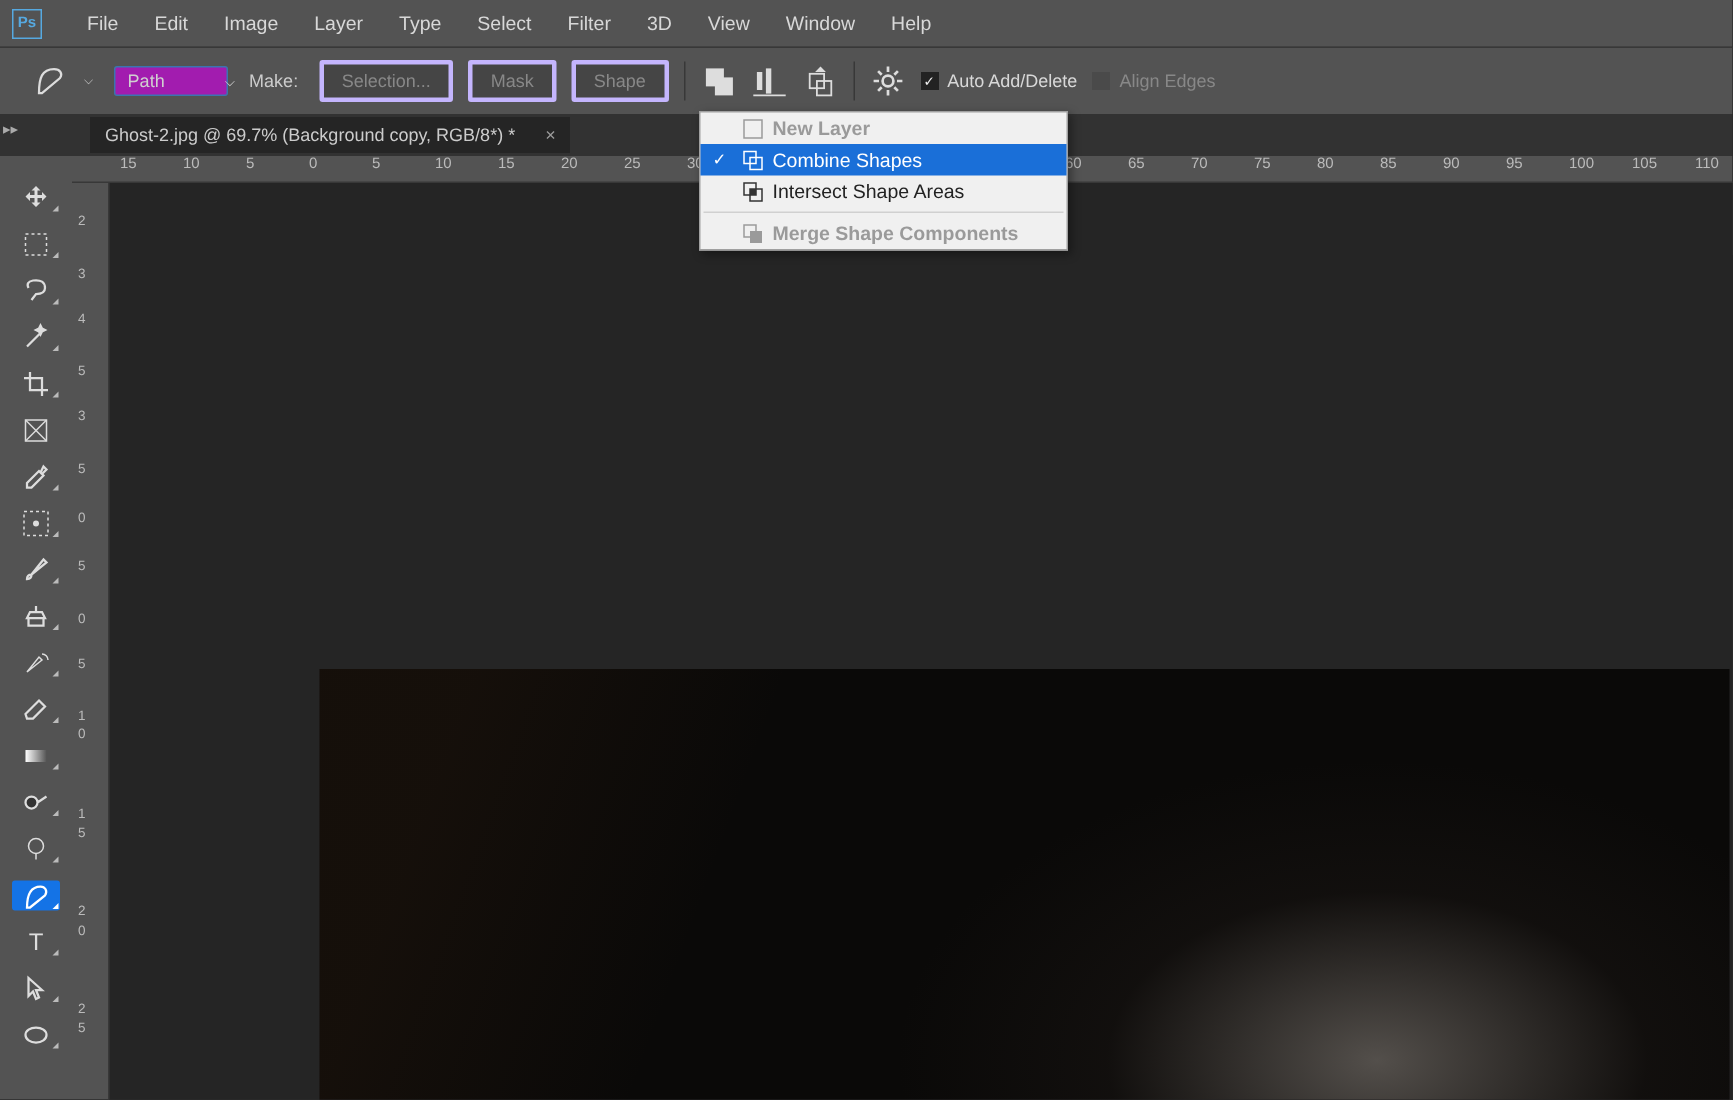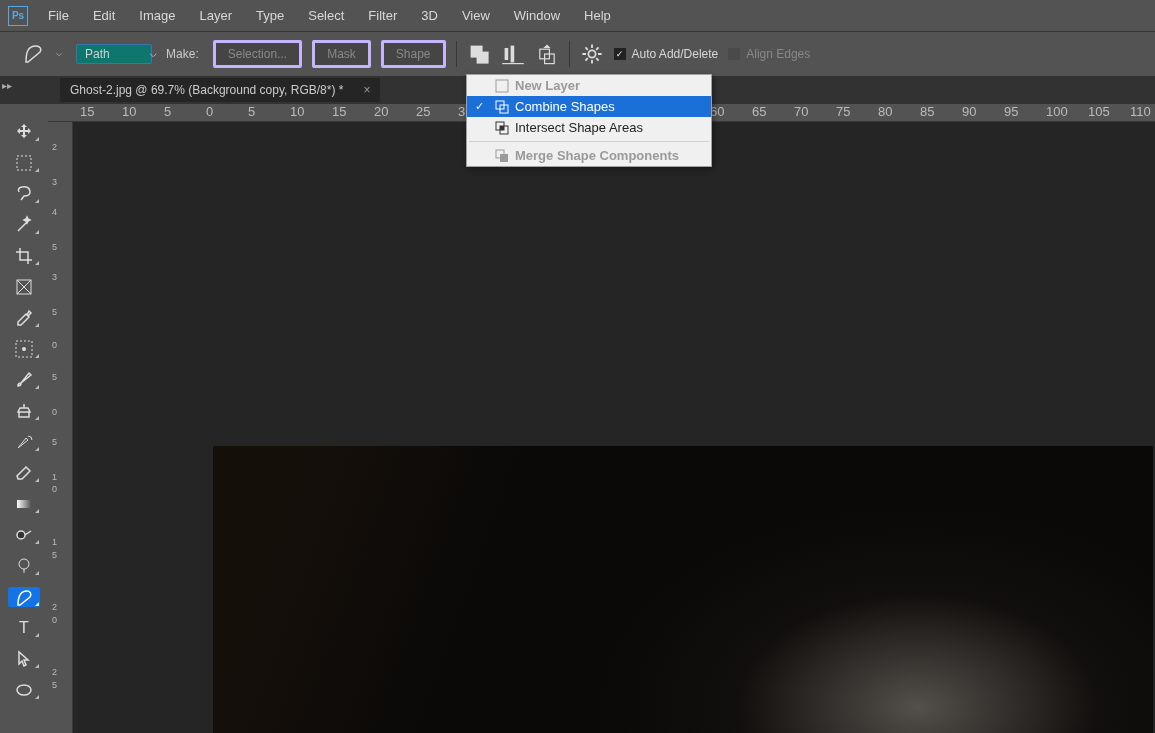--- a/index.html
+++ b/index.html
@@ -1,42 +1,42 @@
 <!DOCTYPE html>
 <html><head>
 <meta charset="utf-8">
 <style>
 * { margin:0; padding:0; box-sizing:border-box; font-family:"Segoe UI",Tahoma,sans-serif; user-select:none; }
 body { width:1155px; height:733px; background:#323232; color:#d8d8d8; overflow:hidden; position:relative; }
 .menubar { height:31px; background:#535353; display:flex; align-items:center; padding-left:8px; font-size:13px; gap:0; }
-.ps-logo { width:20px; height:20px; border:1px solid #56a9e0; color:#56a9e0; display:flex; align-items:center; justify-content:center; font-size:10px; font-weight:bold; margin-right:8px; }
+.ps-logo { width:20px; height:20px; border:1px solid #56a9e0; color:#56a9e0; display:flex; align-items:center; justify-content:center; font-size:10px; font-weight:bold; margin-right:18px; }
 .menu-item { padding:7px 12px; cursor:default; }
 .optbar { height:45px; background:#535353; border-top:1px solid #383838; display:flex; align-items:center; padding-left:22px; font-size:12px; gap:10px; }
 .tool-ind { width:24px; height:24px; display:flex; }
 .chev { font-size:8px; color:#ccc; margin-right:4px; }
-.dd { border:1px solid #3a75b0; background:#0f766e; color:#d0d0d0; font-size:12px; padding:2px 8px; width:76px; display:flex; justify-content:space-between; align-items:center; border-radius:2px;gap:40px; }
+.dd { border:1px solid #3a75b0; background:#a21caf; color:#d0d0d0; font-size:12px; padding:2px 8px; width:76px; display:flex; justify-content:space-between; align-items:center; border-radius:2px;gap:40px; }
 .lbl { color:#ccc; margin:0 4px; }
 .obtn { background:#454545; border:3px solid #c4b5fd; color:#888; padding:4px 12px; border-radius:2px; font-size:12px; }
 .ico-btn { width:24px; height:24px; display:flex; align-items:center; justify-content:center; color:#ddd; }
 .sep { width:1px; height:26px; background:#383838; }
 .chk { display:flex; align-items:center; gap:6px; }
 .chk-box { width:12px; height:12px; background:#222; display:flex; align-items:center; justify-content:center; font-size:9px; color:#eee; }
 .tabbar { height:28px; background:#323232; display:flex; align-items:center; padding-left:60px; font-size:12px; }
 .doc-tab { background:#252525; padding:5px 10px; color:#ccc; display:flex; align-items:center; gap:20px; }
 .close-x { color:#999; font-size:12px; }
 .workspace { position:absolute; top:104px; left:0; right:0; bottom:0; display:flex; }
 .tools { width:48px; background:#535353; display:flex; flex-direction:column; align-items:center; padding-top:18px; gap:11px; }
 .tool { width:32px; height:20px; display:flex; align-items:center; justify-content:center; color:#ddd; position:relative; }
 .tool.active { background:#1473e6; border-radius:2px; }
 .corner { position:absolute; right:1px; bottom:1px; width:0; height:0; border-right:4px solid #bbb; border-top:4px solid transparent; }
 .ruler-h { position:absolute; top:104px; left:48px; right:0; height:18px; background:#535353; border-bottom:1px solid #383838; }
 .ruler-v { position:absolute; top:122px; left:48px; width:25px; bottom:0; background:#535353; border-right:1px solid #383838; }
 .canvas-area { position:absolute; top:122px; left:73px; right:0; bottom:0; background:#252525; }
 .tick-h { position:absolute; top:0; height:18px; display:flex; flex-direction:column; align-items:flex-start; }
-.tick-h span { font-size:13px; color:#bbb; padding-left:2px; }
+.tick-h span { font-size:10px; color:#bbb; padding-left:2px; }
 .tick-v { position:absolute; left:0; width:25px; display:flex; align-items:flex-start; }
 .tick-v span { font-size:9px; color:#bbb; writing-mode:horizontal-tb; padding-left:4px; }
 .canvas-img { position:absolute; top:324px; left:140px; width:940px; height:290px; background:radial-gradient(ellipse 400px 250px at 75% 90%, rgba(220,210,200,0.35), rgba(60,50,45,0.15) 45%, rgba(10,8,8,0) 80%), linear-gradient(110deg, rgba(120,70,30,0.1) 10%, transparent 30%), #0a0908; }
 .dropdown { position:absolute; top:74px; left:466px; width:246px; background:#f0f0f0; border:1px solid #a0a0a0; box-shadow:2px 2px 6px rgba(0,0,0,0.4); color:#222; font-size:13px; }
 .dd-item { padding:3px 10px 3px 28px; display:flex; align-items:center; position:relative; gap:6px; }
 .dd-item.highlighted { background:#1a6fd8; color:#fff; }
 .dd-item.disabled { color:#9a9a9a;font-weight:bold; }
 .dd-sep { height:1px; background:#d0d0d0; margin:3px 2px; }
 .dd-check { position:absolute; left:8px; color:#fff; font-size:11px; }
 .dd-ico { width:14px; height:14px; display:flex; }

